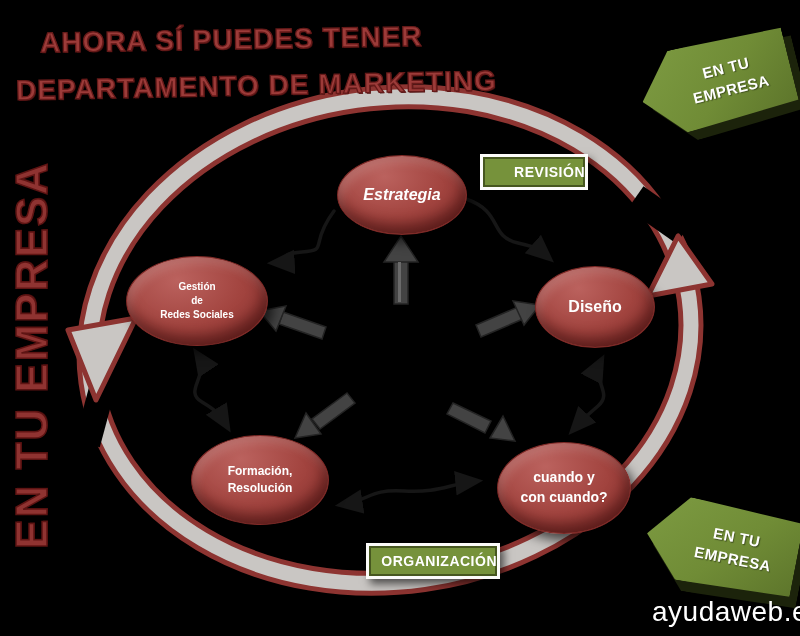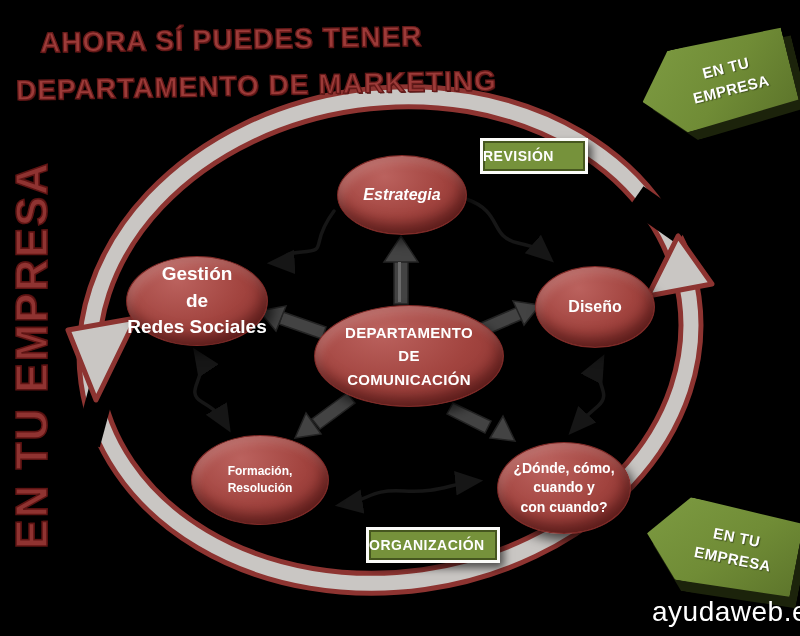--- a/index.html
+++ b/index.html
@@ -28,29 +28,29 @@
     background:radial-gradient(ellipse at 36% 26%, #bb625e 0%, #a2443f 52%, #88302d 100%);
     border:1px solid #7e2a27;
     box-shadow:inset -4px -9px 14px rgba(45,6,6,.55), inset 4px 7px 10px rgba(255,255,255,.16),
                5px 7px 12px rgba(0,0,0,.65);
     line-height:1.4;
   }
   .node .txt{width:100%;}
   #node-center{left:314px;top:305px;width:188px;height:100px;font-size:15px;line-height:1.55;letter-spacing:.3px;}
   #node-estrategia{left:337px;top:155px;width:128px;height:78px;font-size:16px;font-style:italic;}
   #node-diseno{left:535px;top:266px;width:118px;height:80px;font-size:16px;justify-content:center;}
-  #node-gestion{left:126px;top:256px;width:140px;height:88px;font-size:19px;}
+  #node-gestion{left:126px;top:256px;width:140px;height:88px;font-size:10px;}
   #node-formacion{left:191px;top:435px;width:136px;height:88px;font-size:12px;}
   #node-donde{left:497px;top:442px;width:132px;height:90px;font-size:14px;}
   
   .glabel{
     position:absolute;background:#76923b;border:3px solid #fbfbf9;
     box-shadow:inset 0 0 0 2px #46571f, 4px 5px 8px rgba(0,0,0,.6);
     color:#fff;font-weight:bold;font-size:14px;letter-spacing:.5px;
-    text-align:left;padding:7px 0;
+    text-align:right;padding:7px 0;margin-top:16px;
   }
   #label-control{left:191px;top:178px;width:104px;}
   #label-revision{left:480px;top:138px;width:102px;}
   #label-organizacion{left:366px;top:527px;width:128px;}
   
   .tag{position:absolute;width:152px;height:84px;}
   #tag-top{left:640px;top:40px;transform:rotate(-14deg);}
   #tag-bottom{left:646px;top:504px;transform:rotate(11deg);}
   .tag .shadow,.tag .shape{
     position:absolute;inset:0;
@@ -126,27 +126,20 @@
       <path d="M602,359 C590,382 614,392 598,406 S582,420 572,431" marker-start="url(#mStart)" marker-end="url(#mEnd)"></path>
       <path d="M340,505 C372,500 368,489 404,491 S448,484 478,481" marker-start="url(#mStart)" marker-end="url(#mEnd)"></path>
     </g>
   </svg>
 
   <div class="headline l1">AHORA SÍ PUEDES TENER</div>
   <div class="headline l2">DEPARTAMENTO DE MARKETING</div>
 
   <div class="side-banner">EN TU EMPRESA</div>
 
-  <div class="node" id="node-center">
-    <div class="txt">
-      <div>DEPARTAMENTO</div>
-      <div>DE</div>
-      <div>COMUNICACIÓN</div>
-    </div>
-  </div>
 
   <div class="node" id="node-estrategia">
     <div class="txt">Estrategia</div>
   </div>
 
   <div class="node" id="node-diseno">
     <div class="txt">Diseño</div>
   </div>
 
   <div class="node" id="node-gestion">
@@ -159,21 +152,20 @@
 
   <div class="node" id="node-formacion">
     <div class="txt">
       <div>Formación,</div>
       <div>Resolución</div>
     </div>
   </div>
 
   <div class="node" id="node-donde">
     <div class="txt">
-      <div>¿Dónde, cómo,</div>
       <div>cuando y</div>
       <div>con cuando?</div>
     </div>
   </div>
 
   <div class="glabel" id="label-revision">REVISIÓN</div>
   <div class="glabel" id="label-organizacion">ORGANIZACIÓN</div>
 
   <div class="tag" id="tag-top">
     <div class="shadow"></div>

